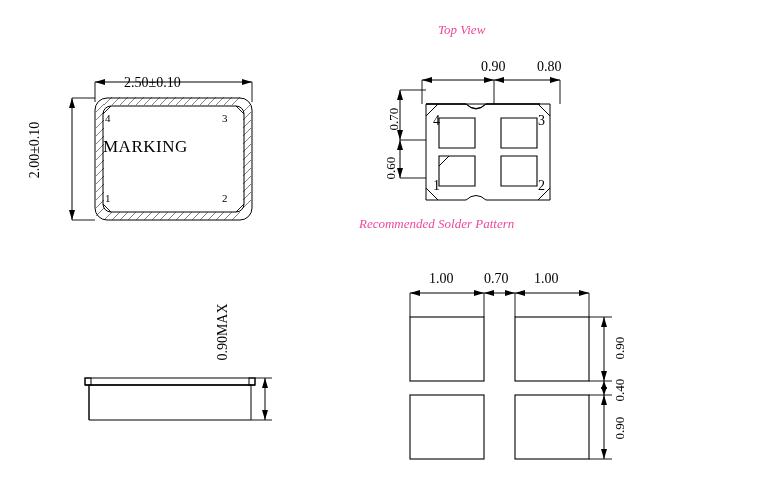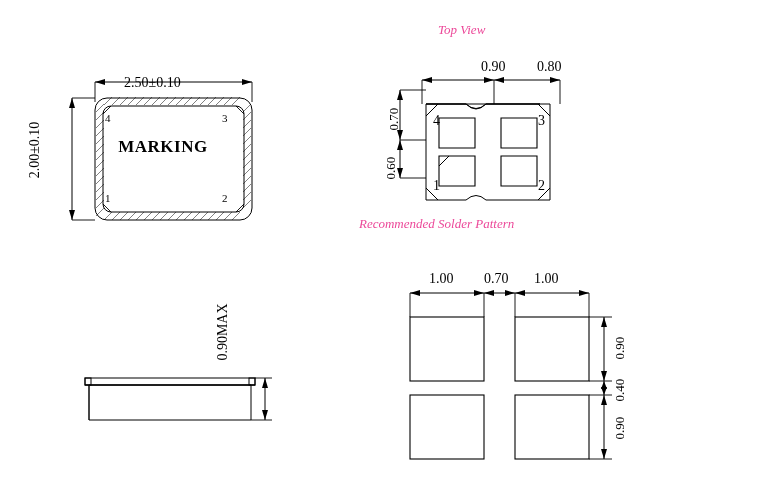--- a/index.html
+++ b/index.html
@@ -41,24 +41,23 @@
     font-size: 11px;
     color: #000;
   }
   .pinbig {
     font-family: "Liberation Serif", serif;
     font-size: 14px;
     color: #000;
   }
   .marking {
     font-family: "Liberation Serif", serif;
-    font-weight: bold;
+    font-weight: normal;
     font-size: 17px;
     letter-spacing: 0.5px;
-    text-align: center;
     line-height: 21px;
     color: #000;
   }
   .vert {
     transform: rotate(-90deg);
     transform-origin: 50% 50%;
   }
   svg { display: block; overflow: visible; }
   .ln { stroke: #000; stroke-width: 1; fill: none; }
   .ln-thin { stroke: #000; stroke-width: 0.9; fill: none; }

